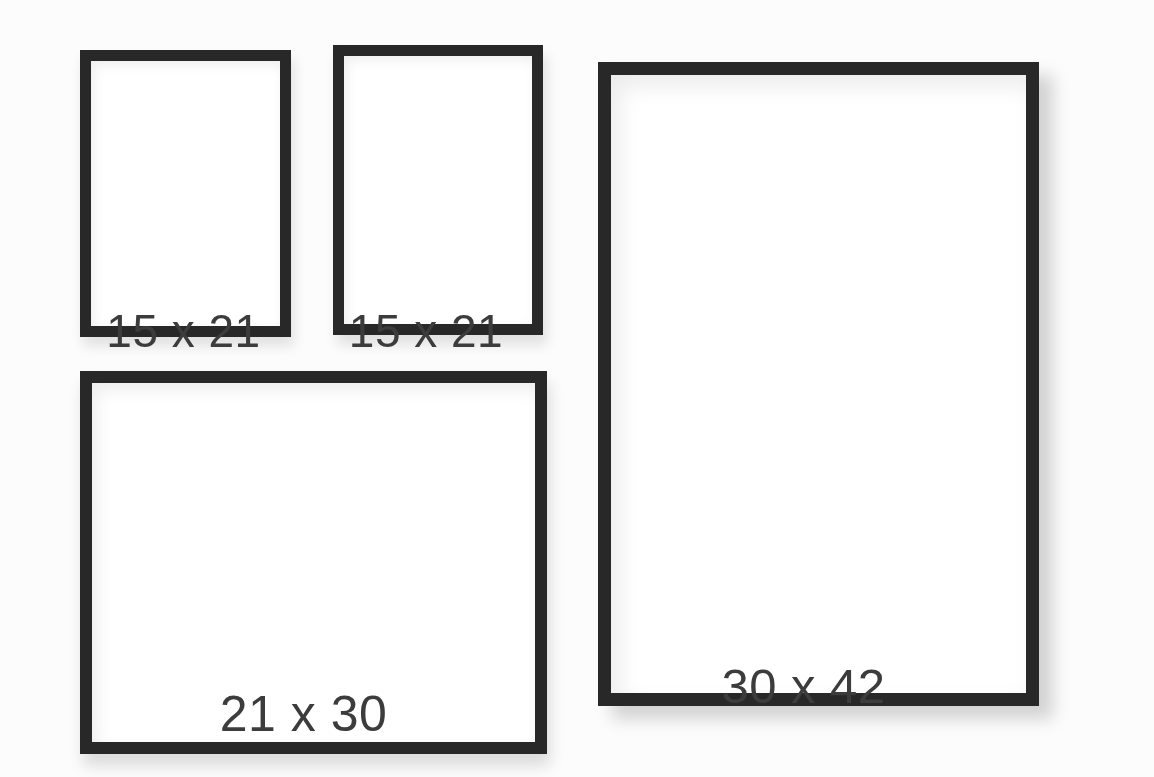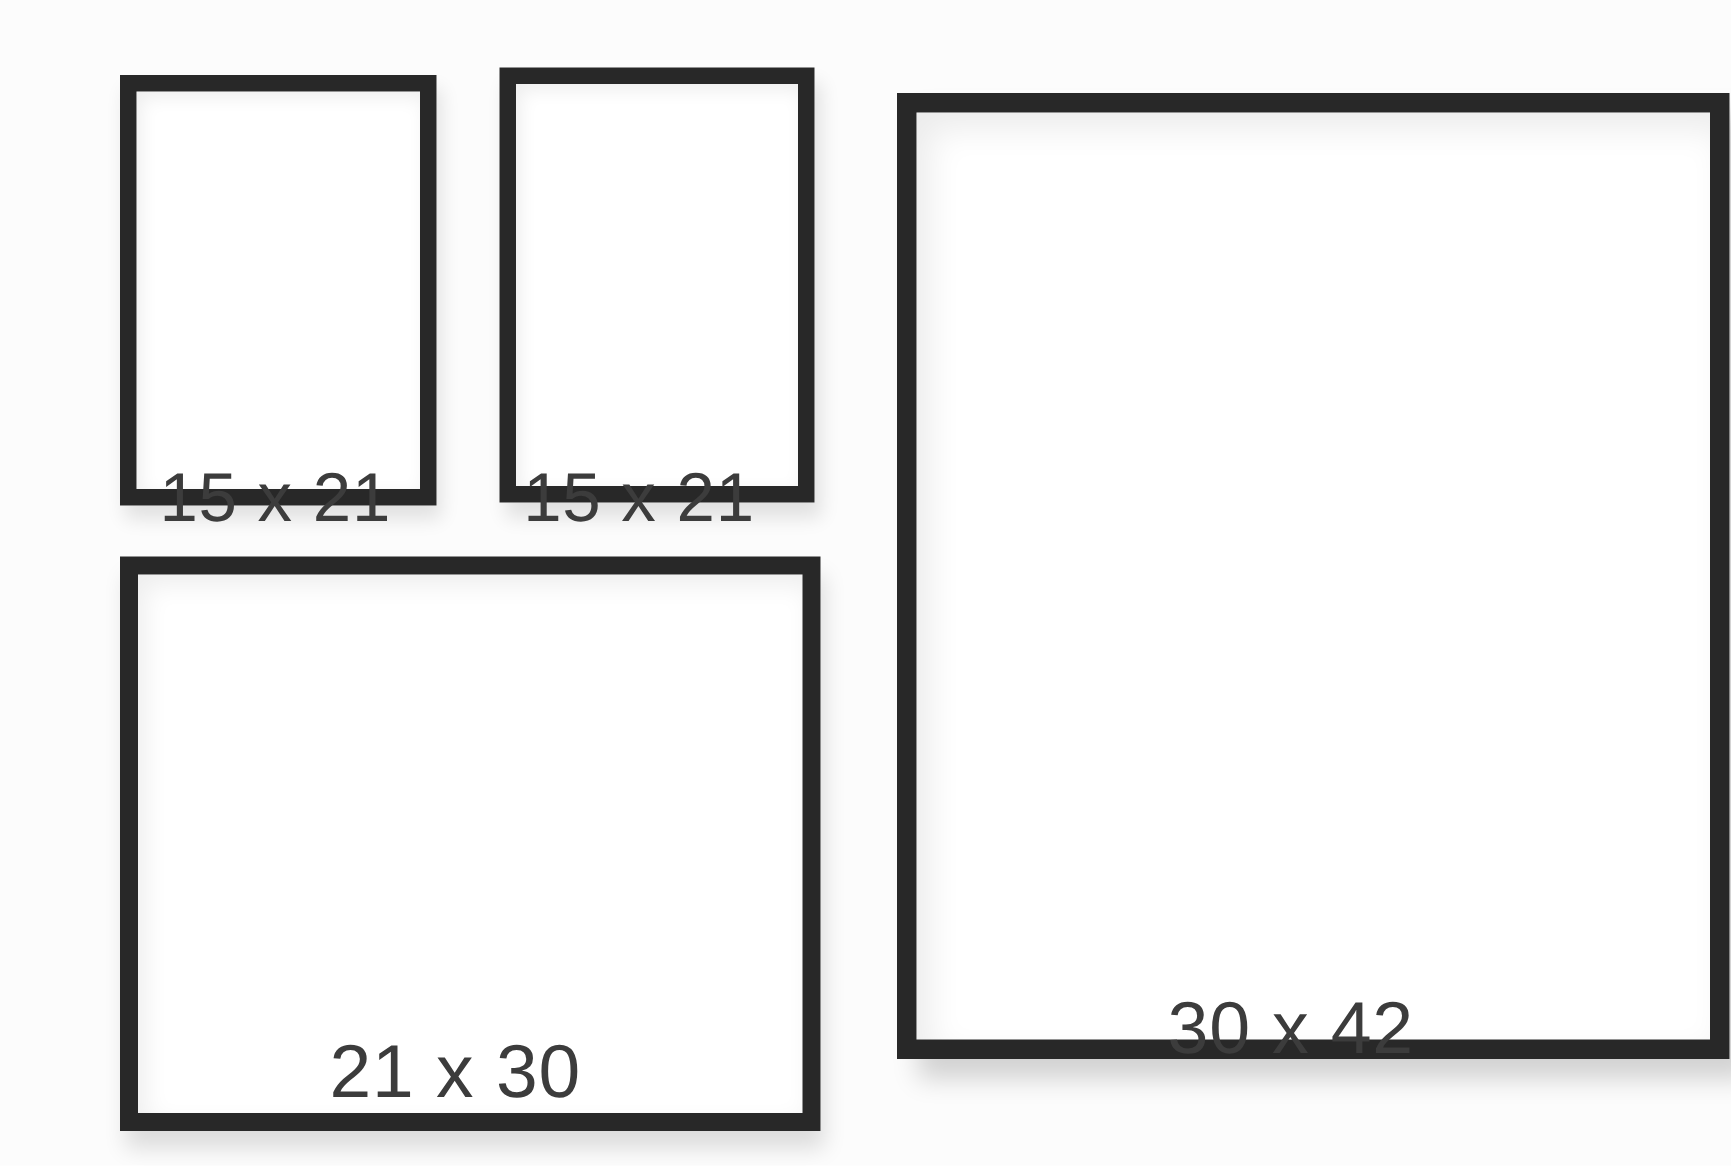--- a/index.html
+++ b/index.html
@@ -52,21 +52,21 @@
     width: 210px; height: 290px;
     border-width: 11px;
     box-shadow: 4px 10px 12px rgba(0,0,0,0.11),
                 inset 3px 4px 12px rgba(0,0,0,0.07);
   }
   .f-a5-right .label { left: -12px; right: 12px; top: 126px; font-size: 46px; }
 
   
   .f-a3 {
     left: 598px; top: 62px;
-    width: 555px; height: 644px;
+    width: 441px; height: 644px;
     border-width: 13px;
     box-shadow: 14px 13px 16px rgba(0,0,0,0.17),
                 inset 9px 11px 22px rgba(0,0,0,0.08);
   }
   .f-a3 .label { left: -15px; right: 15px; top: 453px; font-size: 49px; }
 
   
   .f-a4 {
     left: 80px; top: 371px;
     width: 467px; height: 383px;

